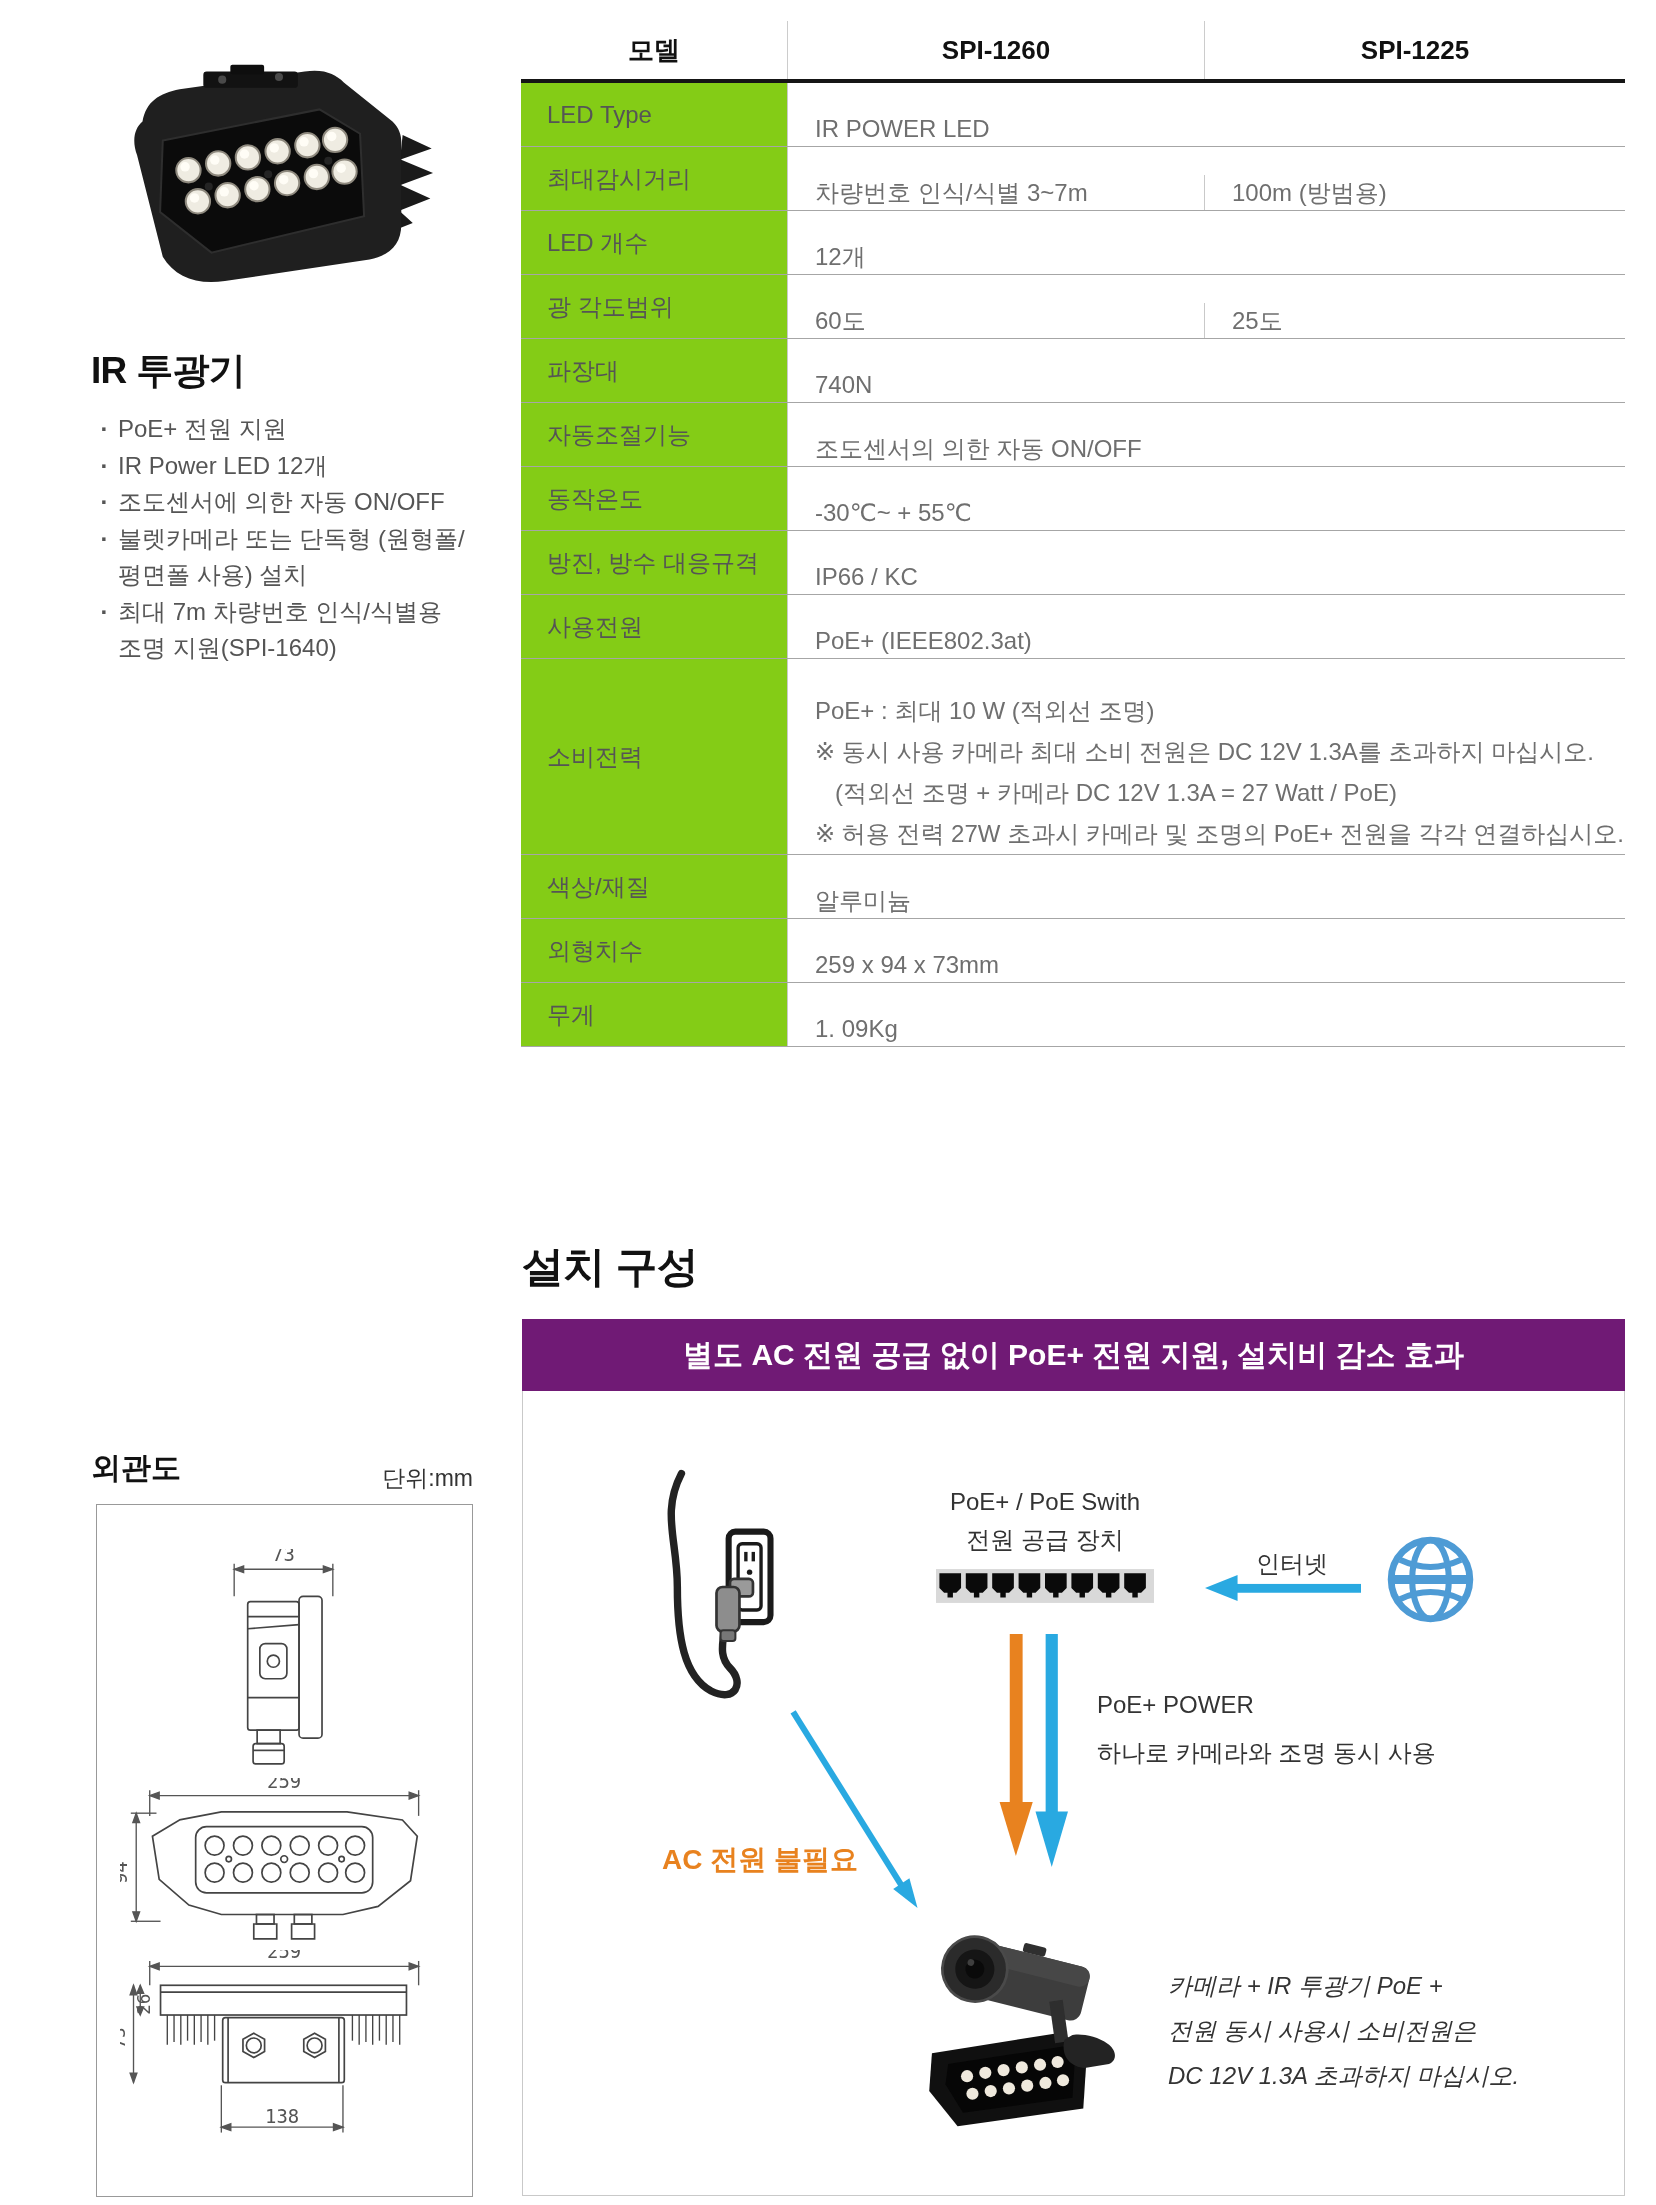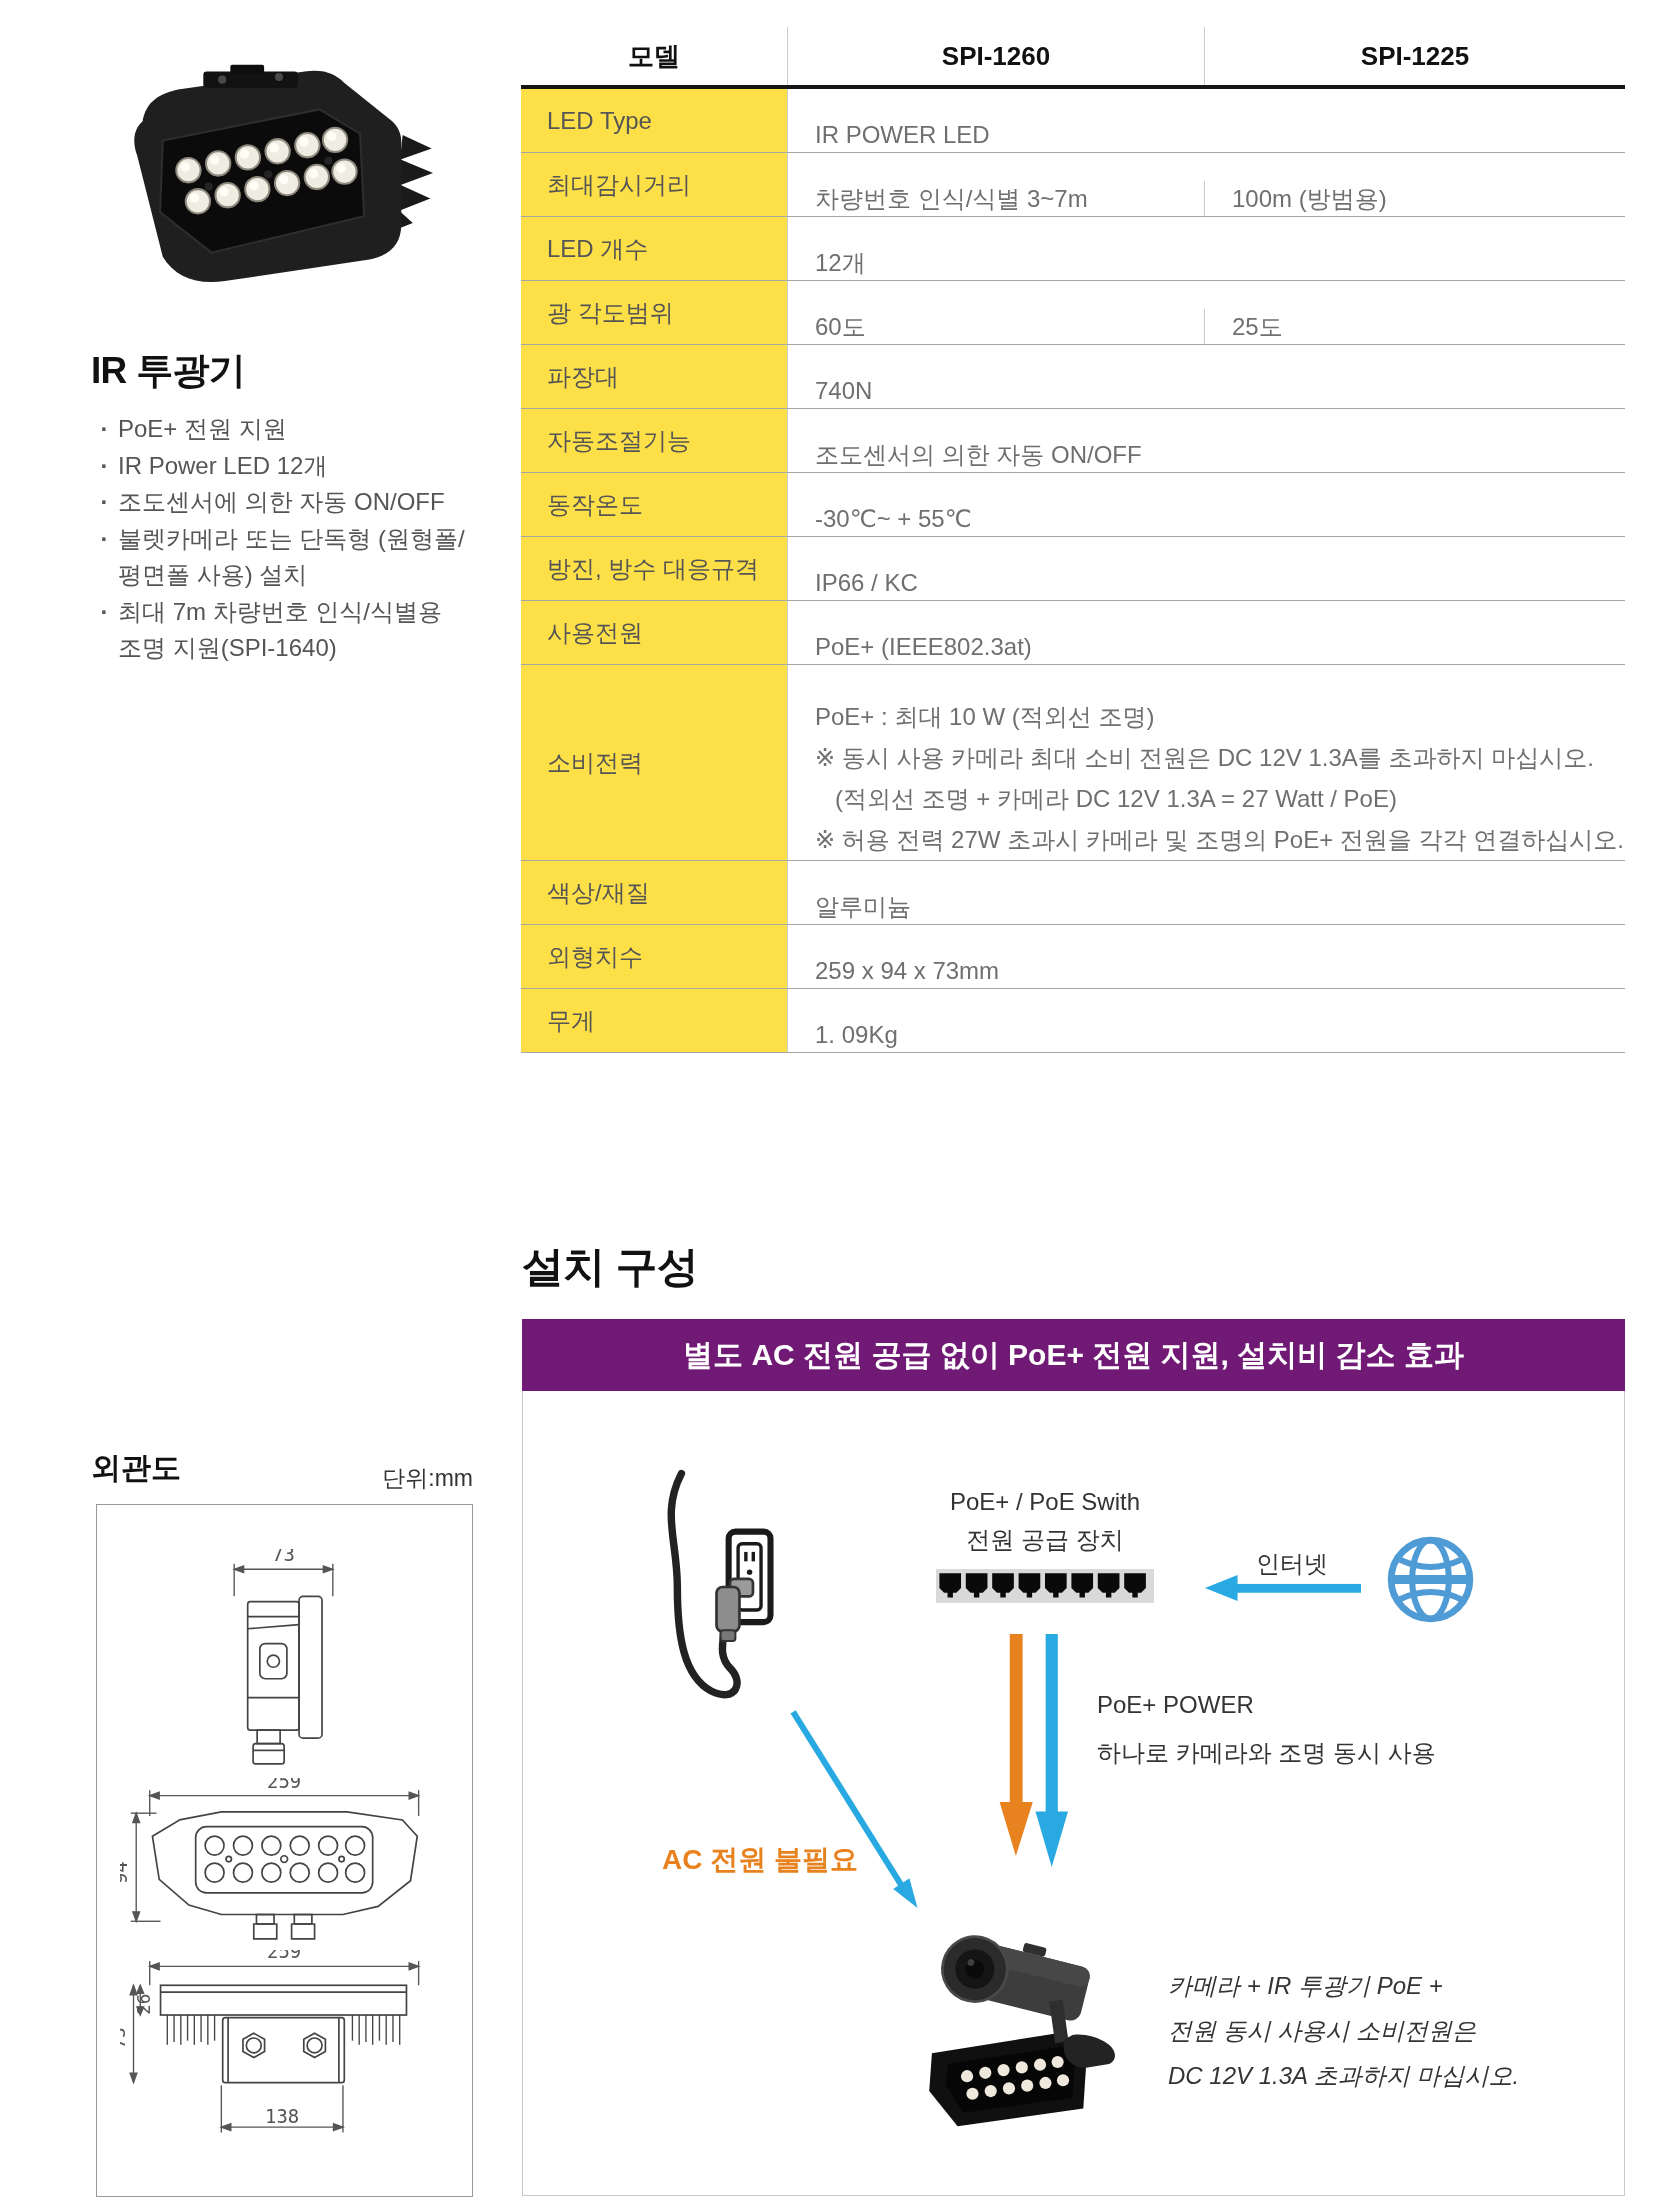--- a/index.html
+++ b/index.html
@@ -8,29 +8,29 @@
 
   
   .product-photo{position:absolute;left:95px;top:54px;width:345px;height:250px;}
   .product-title{position:absolute;left:91px;top:346px;font-size:37px;font-weight:bold;color:#111;letter-spacing:-0.7px;}
   .feature-list{position:absolute;left:95px;top:411px;width:399px;font-size:24px;color:#555;
                 line-height:36px;word-break:keep-all;}
   .feature-item{position:relative;padding-left:23px;margin-bottom:0.7px;}
   .feature-item::before{content:"\00B7";position:absolute;left:5.4px;top:0;font-weight:bold;color:#555;}
 
   
-  .spec-table{position:absolute;left:521px;top:27px;width:1104px;}
+  .spec-table{position:absolute;left:521px;top:21px;width:1104px;}
   .spec-header{display:flex;height:62px;border-bottom:4px solid #151515;box-sizing:border-box;}
   .spec-header .hc{display:flex;align-items:center;justify-content:center;font-size:26px;font-weight:bold;color:#111;box-sizing:border-box;}
   .hc.c1{width:267px;border-right:1.4px solid #ccc;}
   .hc.c2{width:417px;border-right:1.4px solid #ccc;}
   .hc.c3{flex:1;}
   .r{display:flex;height:64px;border-bottom:1.4px solid #a6a6a6;box-sizing:border-box;}
   .r.h290{height:196px;}
-  .r .lab{width:267px;flex:none;background:#fde047;display:flex;align-items:center;
+  .r .lab{width:267px;flex:none;background:#84cc16;display:flex;align-items:center;
           padding-left:26px;box-sizing:border-box;font-size:24px;color:#555;
           border-right:1.4px solid #c9c9c9;word-break:keep-all;}
   .r .val{flex:1;display:flex;align-items:center;padding-left:27px;box-sizing:border-box;
           font-size:24px;color:#6f6f6f;white-space:nowrap;margin-top:28px;}
   .r .val.v1{width:417px;flex:none;border-right:1.4px solid #c9c9c9;}
   .r .val.multi{flex-direction:column;justify-content:flex-end;align-items:flex-start;line-height:41px;white-space:nowrap;}
 
   
   .install-title{position:absolute;left:522px;top:1239px;font-size:42px;font-weight:bold;color:#111;letter-spacing:-0.7px;}
   .install-banner{position:absolute;left:522px;top:1319px;width:1103px;height:72px;background:#701a75;

